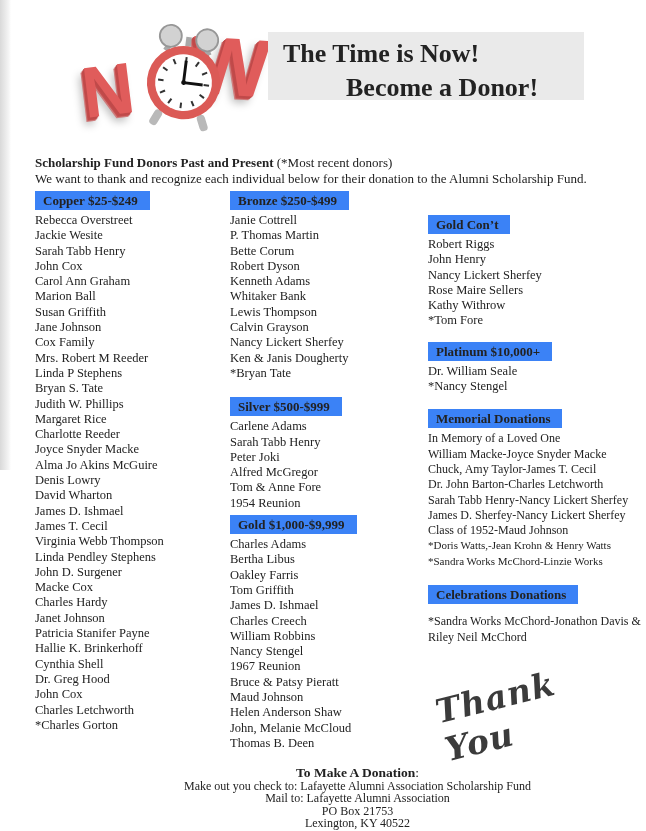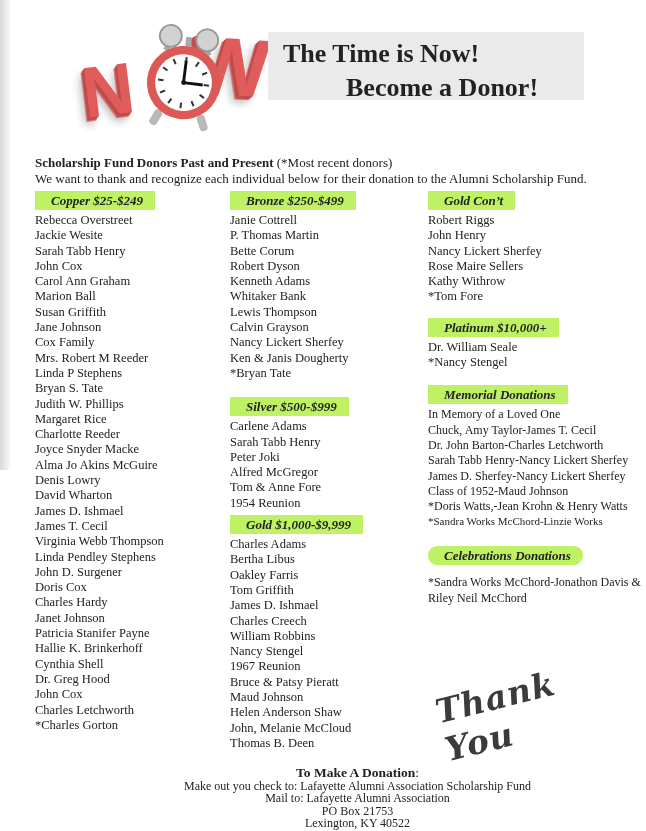--- a/index.html
+++ b/index.html
@@ -31,32 +31,32 @@
   }
   .banner .l1 { margin-left:15px; }
   .banner .l2 { margin-left:78px; }
   
   .intro { position:absolute; left:35px; top:155px; width:600px; font-size:13px; line-height:16px; }
   .intro .b { font-weight:bold;font-family:Liberation Serif, serif; }
   
   .col { position:absolute; top:191px; }
   .col1 { left:35px;  width:195px; }
   .col2 { left:230px; width:198px; }
-  .col3 { left:428px; width:218px; }
+  .col3 { left:428px; width:218px;margin-top:24px; }
   .hdr {
-    display:inline-block; background:#bef264; font-weight:bold;
-    font-size:13px; line-height:17px; padding:1px 12px 1px 16px; margin-bottom:3px;font-style:italic;
+    display:inline-block; background:#3b82f6; font-weight:bold;
+    font-size:13px; line-height:17px; padding:1px 12px 1px 8px; margin-bottom:3px;
   }
   .name-line { font-size:12.5px; line-height:15.3px; white-space:nowrap; }
   .sec-silver { margin-top:16px; }
   .sec-gold { margin-top:4px; }
   .sec-platinum { margin-top:13px; }
   .sec-memorial { margin-top:15px; }
   .sec-celebrations { margin-top:16px; }
-  .sec-celebrations .hdr { margin-bottom:9px;border-radius:9px; }
+  .sec-celebrations .hdr { margin-bottom:9px; }
   .sec-memorial .name-line { font-size:12px; }
   .sec-memorial .name-line:nth-child(n+8) { font-size:11px; line-height:15.3px; }
   .sec-celebrations .name-line { white-space:normal; font-size:12px; line-height:16px; }
   
   .thank-you {
     position:absolute; left:438px; top:668px; width:200px;
     font-family:"DejaVu Serif", serif; font-style:italic; font-weight:bold;
     font-size:33px; color:#3b3b3b; transform:rotate(-14deg); letter-spacing:1px;
   }
   
@@ -137,21 +137,21 @@
           <div class="name-line">Charlotte Reeder</div>
           <div class="name-line">Joyce Snyder Macke</div>
           <div class="name-line">Alma Jo Akins McGuire</div>
           <div class="name-line">Denis Lowry</div>
           <div class="name-line">David Wharton</div>
           <div class="name-line">James D. Ishmael</div>
           <div class="name-line">James T. Cecil</div>
           <div class="name-line">Virginia Webb Thompson</div>
           <div class="name-line">Linda Pendley Stephens</div>
           <div class="name-line">John D. Surgener</div>
-          <div class="name-line">Doris Cox</div>
+          <div class="name-line">Macke Cox</div>
           <div class="name-line">Charles Hardy</div>
           <div class="name-line">Janet Johnson</div>
           <div class="name-line">Patricia Stanifer Payne</div>
           <div class="name-line">Hallie K. Brinkerhoff</div>
           <div class="name-line">Cynthia Shell</div>
           <div class="name-line">Dr. Greg Hood</div>
           <div class="name-line">John Cox</div>
           <div class="name-line">Charles Letchworth</div>
           <div class="name-line">*Charles Gorton</div>
         </div>
@@ -223,20 +223,21 @@
       <span class="hdr">Platinum $10,000+</span>
       <div>
           <div class="name-line">Dr. William Seale</div>
           <div class="name-line">*Nancy Stengel</div>
         </div>
     </div>
     <div class="section sec-memorial">
       <span class="hdr">Memorial Donations</span>
       <div>
           <div class="name-line">In Memory of a Loved One</div>
+          <div class="name-line">William Macke-Joyce Snyder Macke</div>
           <div class="name-line">Chuck, Amy Taylor-James T. Cecil</div>
           <div class="name-line">Dr. John Barton-Charles Letchworth</div>
           <div class="name-line">Sarah Tabb Henry-Nancy Lickert Sherfey</div>
           <div class="name-line">James D. Sherfey-Nancy Lickert Sherfey</div>
           <div class="name-line">Class of 1952-Maud Johnson</div>
           <div class="name-line">*Doris Watts,-Jean Krohn &amp; Henry Watts</div>
           <div class="name-line">*Sandra Works McChord-Linzie Works</div>
         </div>
     </div>
     <div class="section sec-celebrations">

